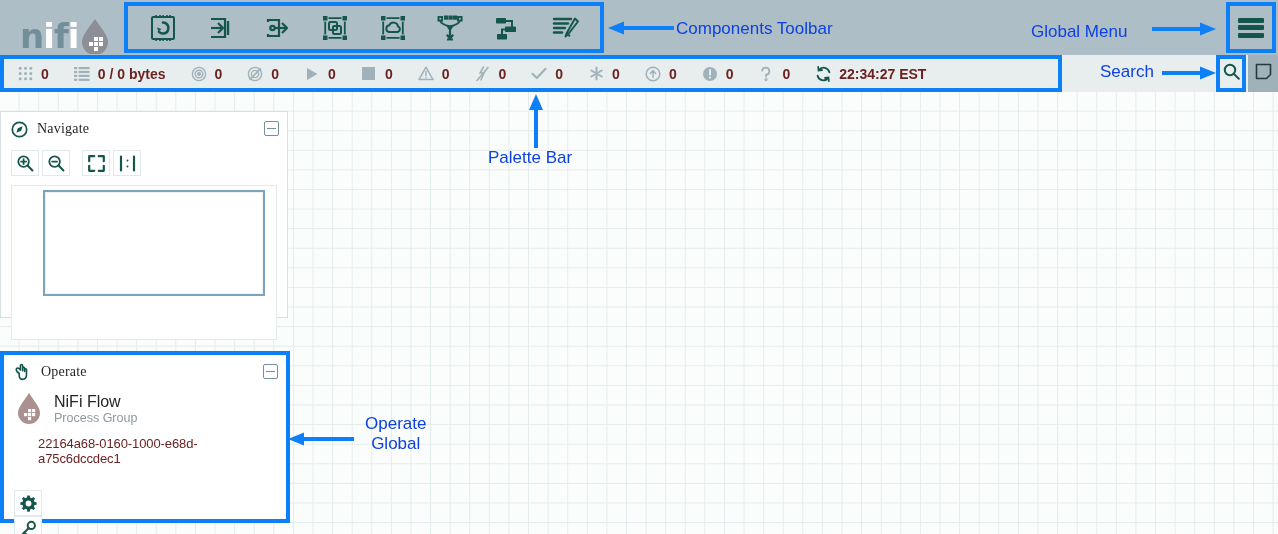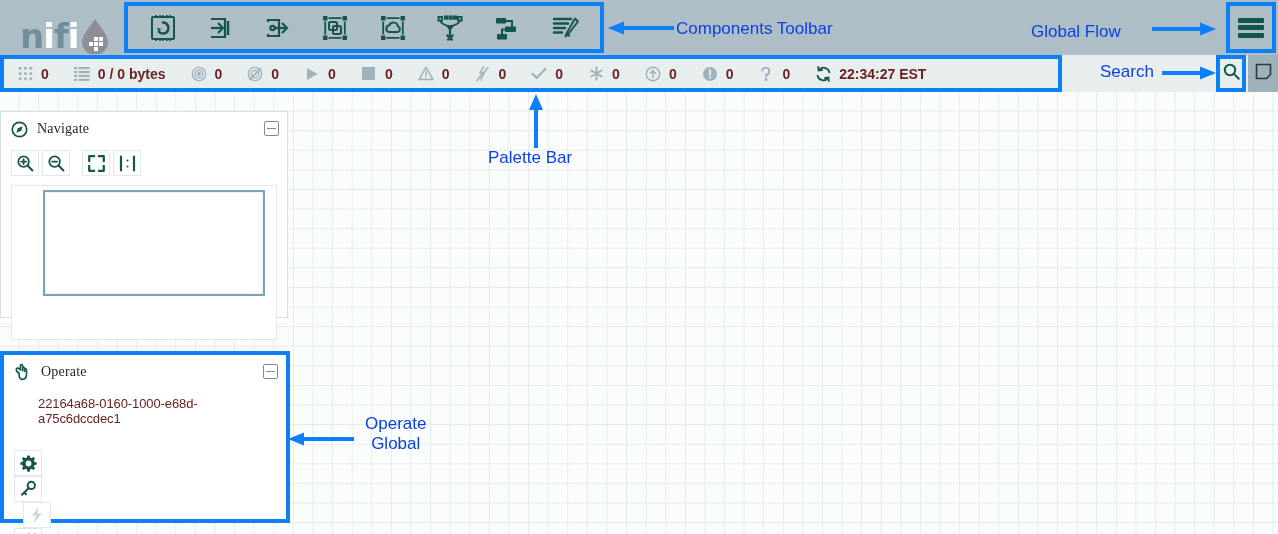--- a/index.html
+++ b/index.html
@@ -675,20 +675,39 @@
         <path d="M5.2 10.5 C3 9 1.5 7 2.6 5.6 C3.6 4.4 5.4 5.5 6.4 7 L6.4 2.6 C6.4 1.2 8.6 1.2 8.6 2.6 L8.6 7.8 L8.6 5.3 C8.6 4.1 10.6 4.1 10.6 5.3 L10.6 8.4 L10.6 6.6 C10.6 5.5 12.5 5.5 12.5 6.6 L12.5 11.5 C12.5 14.4 10.8 16.4 8.4 16.4 C6.6 16.4 5.6 15.1 5.2 13.4 z"></path>
       </svg>
     </span>
     <span class="ph-title">Operate</span>
     <span class="panel-collapse">
         <i></i>
       </span>
   </div>
 
   <div id="operate-body">
+    <div class="op-flow-row">
+      <span class="op-flow-icon">
+        <svg width="30" height="34" viewBox="0 0 30 34">
+          <path d="M15 2 C 8.5 11.5, 4 17, 4 22 a11 11 0 0 0 22 0 C 26 17, 21.5 11.5, 15 2 Z" fill="#ab9090"></path>
+          <g fill="#ffffff">
+            <rect x="14" y="18" width="3.2" height="3.2"></rect>
+              <rect x="18" y="18" width="3.2" height="3.2"></rect>
+            <rect x="14" y="22" width="3.2" height="3.2"></rect>
+              <rect x="18" y="22" width="3.2" height="3.2"></rect>
+            <rect x="10" y="22" width="3.2" height="3.2"></rect>
+              <rect x="14" y="26" width="3.2" height="3.2"></rect>
+          </g>
+        </svg>
+      </span>
+      <span>
+        <div class="op-flow-name">NiFi Flow</div>
+        <div class="op-flow-type">Process Group</div>
+      </span>
+    </div>
 
     <div class="op-uuid">22164a68-0160-1000-e68d-a75c6dccdec1</div>
 
     <div class="op-btn-row">
       <div class="op-btn">
         <svg width="17" height="17" viewBox="0 0 17 17" fill="currentColor">
           <path d="M8.5 5.6 a2.9 2.9 0 1 0 0 5.8 a2.9 2.9 0 0 0 0 -5.8 z M7.3 0.4 h2.4 l0.35 2.1 1.6 0.67 1.75 -1.25 1.7 1.7 -1.25 1.75 0.67 1.6 2.1 0.35 v2.4 l-2.1 0.35 -0.67 1.6 1.25 1.75 -1.7 1.7 -1.75 -1.25 -1.6 0.67 -0.35 2.1 h-2.4 l-0.35 -2.1 -1.6 -0.67 -1.75 1.25 -1.7 -1.7 1.25 -1.75 -0.67 -1.6 -2.1 -0.35 v-2.4 l2.1 -0.35 0.67 -1.6 -1.25 -1.75 1.7 -1.7 1.75 1.25 1.6 -0.67 z"></path>
         </svg>
       </div>
       <div class="op-btn">
@@ -784,21 +803,21 @@
     </div>
   </div>
 </div>
 
 <div class="anno-text" id="anno-components">Components Toolbar</div>
 <svg class="anno-arrow" style="left:608px; top:20px;" width="66" height="16">
   <line x1="66" y1="8" x2="14" y2="8" stroke="#0d7ff7" stroke-width="4"></line>
   <path d="M0 8 L16 1.5 L16 14.5 z" fill="#0d7ff7"></path>
 </svg>
 
-<div class="anno-text" id="anno-global">Global Flow</div>
+<div class="anno-text" id="anno-global">Global Menu</div>
 <svg class="anno-arrow" style="left:1152px; top:21px;" width="64" height="16">
   <line x1="0" y1="8" x2="50" y2="8" stroke="#0d7ff7" stroke-width="4"></line>
   <path d="M64 8 L48 1.5 L48 14.5 z" fill="#0d7ff7"></path>
 </svg>
 
 <div class="anno-text" id="anno-search">Search</div>
 <svg class="anno-arrow" style="left:1162px; top:65px;" width="54" height="16">
   <line x1="0" y1="8" x2="40" y2="8" stroke="#0d7ff7" stroke-width="4"></line>
   <path d="M54 8 L38 1.5 L38 14.5 z" fill="#0d7ff7"></path>
 </svg>

